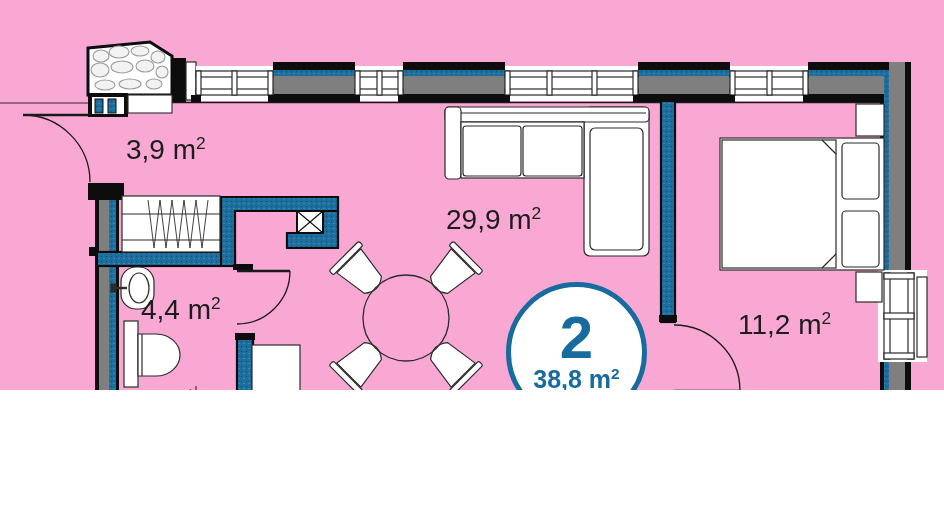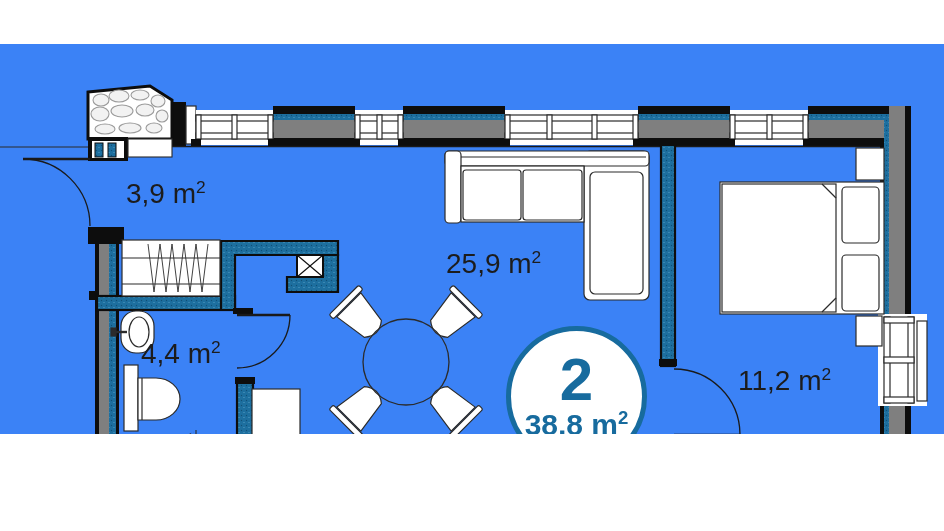--- a/index.html
+++ b/index.html
@@ -1,27 +1,27 @@
 <!DOCTYPE html>
 <html><head>
 <meta charset="utf-8">
 <style>
   html,body{margin:0;padding:0;background:#ffffff;}
-  .stage{position:relative;width:944px;height:390px;background:#3b82f6;overflow:hidden;
-         font-family:"Liberation Sans",sans-serif;margin-top:44px;}
+  .stage{position:relative;width:944px;height:390px;background:#f9a8d4;overflow:hidden;
+         font-family:"Liberation Sans",sans-serif;}
   .plan-svg{position:absolute;left:0;top:0;width:944px;height:531px;}
   .room-label{position:absolute;color:#1c1c1c;font-size:28px;white-space:nowrap;
               font-family:"Liberation Sans",sans-serif;}
   .room-label sup{font-size:62%;vertical-align:super;}
   .badge{position:absolute;left:506px;top:282px;width:131px;height:131px;
          border:5.5px solid #176b9e;border-radius:50%;background:#ffffff;
          display:flex;flex-direction:column;align-items:center;justify-content:center;
          color:#176b9e;text-align:center;}
   .badge-number{font-size:60px;font-weight:bold;line-height:0.85;margin-top:2px;}
-  .badge-area{font-size:30px;font-weight:bold;margin-top:2px;}
+  .badge-area{font-size:25px;font-weight:bold;margin-top:2px;}
   .badge-area sup{font-size:62%;vertical-align:super;}
 </style>
 </head>
 <body>
 
 <div class="stage">
 
 <svg class="plan-svg" viewBox="0 0 944 531">
   <defs>
     <pattern id="bluecore" width="5" height="5" patternUnits="userSpaceOnUse">
@@ -326,26 +326,26 @@
       <line x1="785" y1="432" x2="884" y2="432"></line>
       <path d="M802,408 L808,450 L814,408 L820,450 L826,408 L832,450 L838,408 L844,450 L850,408 L856,450 L862,408 L868,450 L874,408" fill="none" stroke-width="0.9"></path>
     </g>
   </g>
 </svg>
 
 <div class="room-label" style="left:126px;top:133px;">
   <span>3,9 m</span><sup>2</sup>
 </div>
 <div class="room-label" style="left:446px;top:203px;">
-  <span>25,9 m</span><sup>2</sup>
+  <span>29,9 m</span><sup>2</sup>
 </div>
 <div class="room-label" style="left:141px;top:293px;">
   <span>4,4 m</span><sup>2</sup>
 </div>
-<div class="room-label" style="left:738px;top:320px;">
+<div class="room-label" style="left:738px;top:308px;">
   <span>11,2 m</span><sup>2</sup>
 </div>
 
 <div class="badge">
   <div class="badge-number">2</div>
   <div class="badge-area">
     <span>38,8 m</span><sup>2</sup>
   </div>
 </div>
 

